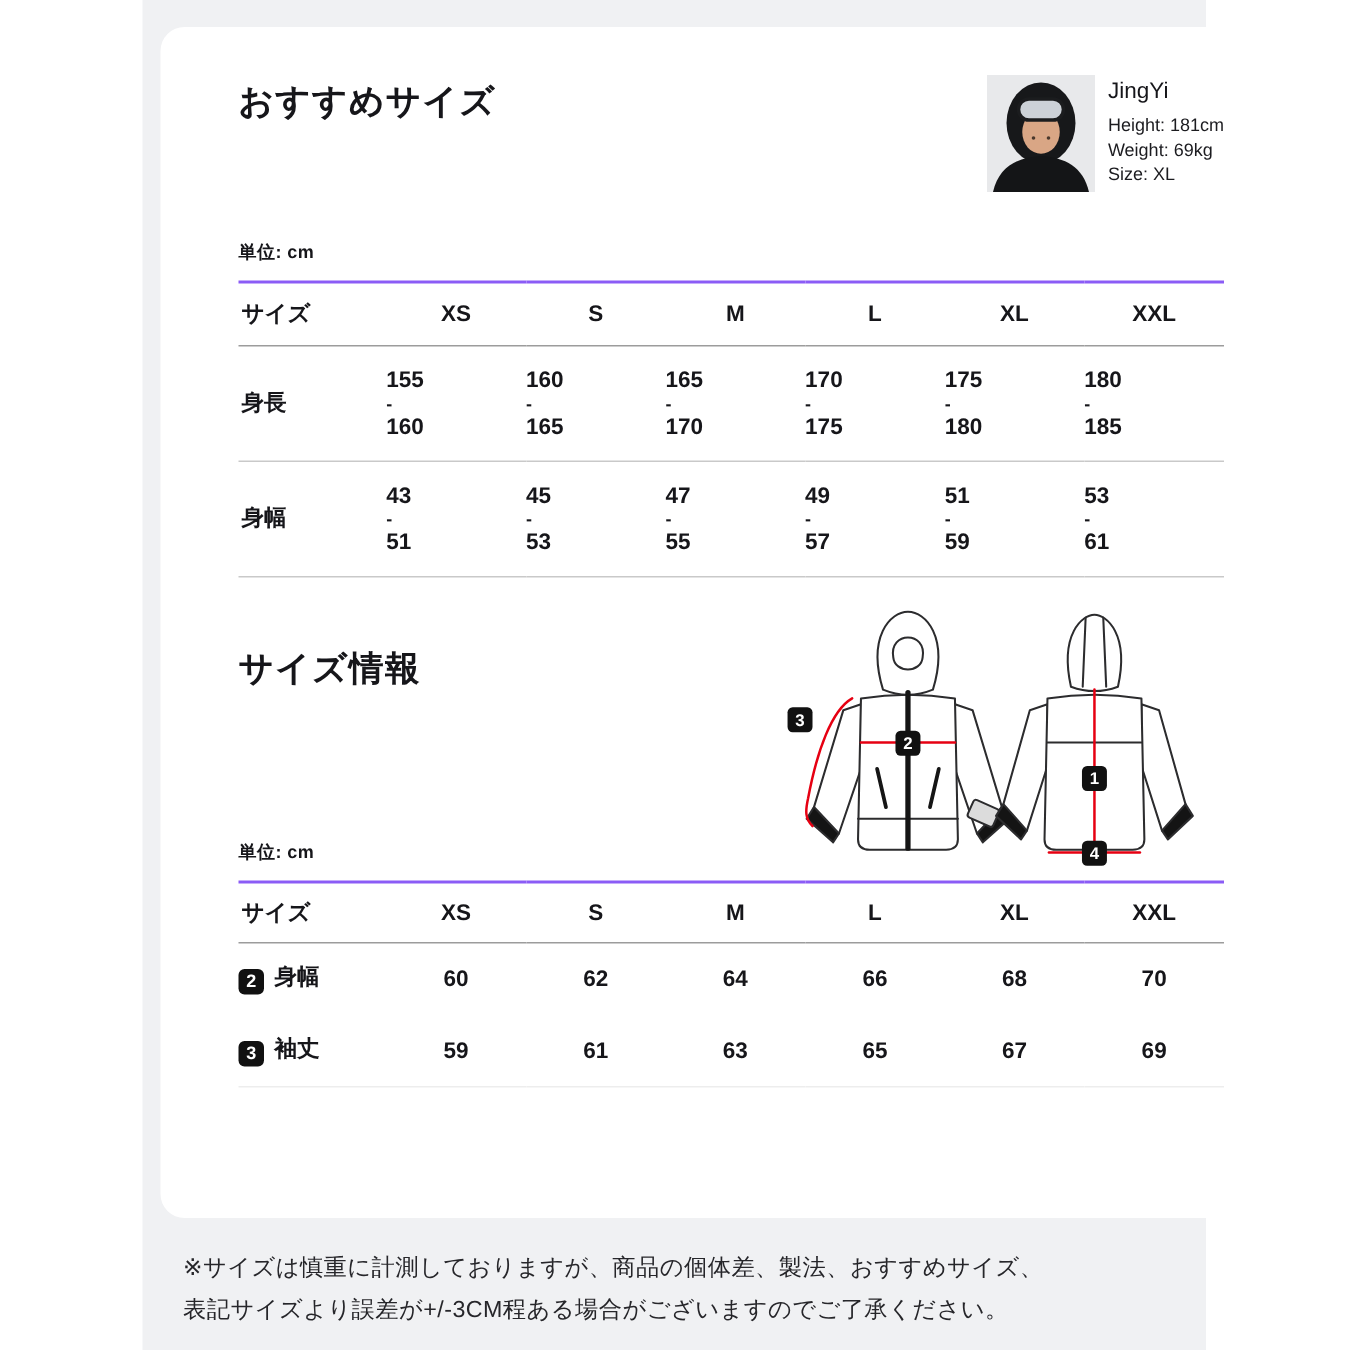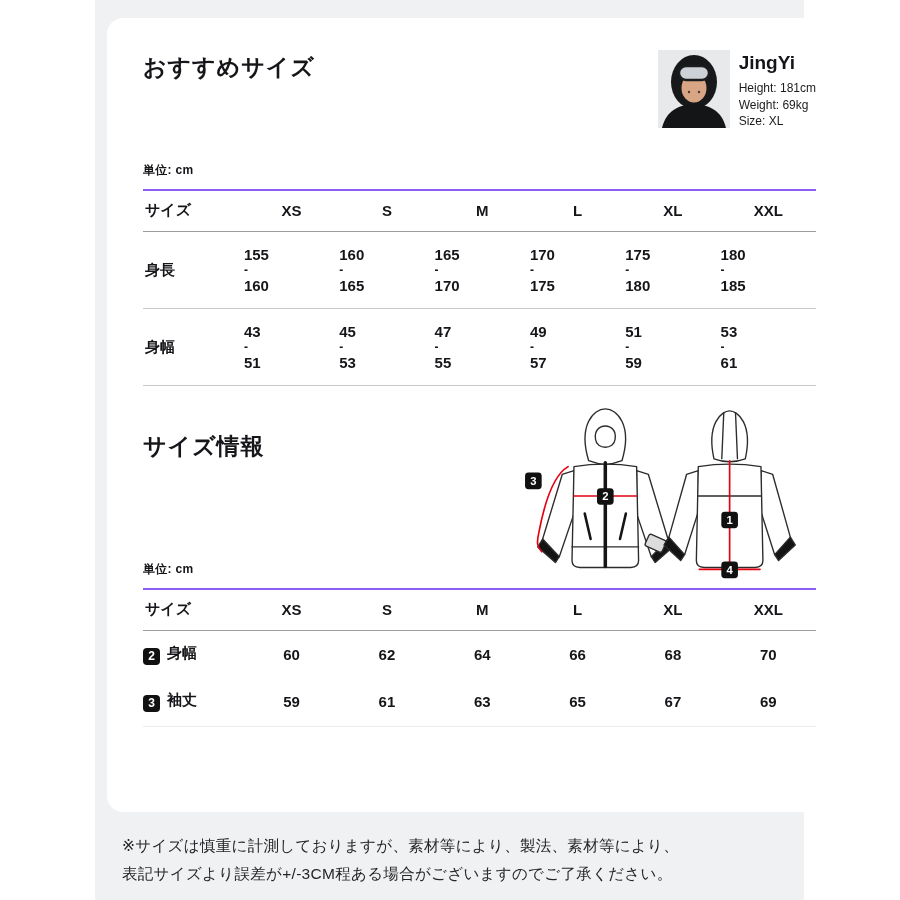--- a/index.html
+++ b/index.html
@@ -14,31 +14,31 @@
     left: 95px; top: 0;
     width: 709px; height: 900px;
     background: #f0f1f3;
   }
   .card {
     position: absolute;
     left: 12px; top: 18px;
     width: 747px; height: 794px;
     background: #ffffff;
     border-radius: 16px;
-    padding: 32px 38px 10px 36px;
+    padding: 32px 38px 10px 52px;
     overflow: hidden;
   }
   .sec1-header { display: flex; justify-content: space-between; align-items: flex-start; }
   h1.sec-title, h2.sec-title {
     font-size: 23px; font-weight: 700; letter-spacing: 1px; padding-top: 2px;
   }
   .model-box { display: flex; gap: 9px; margin-top: 0; }
   .model-photo { width: 72px; height: 78px; display: block; }
   .model-meta { padding-top: 2px; }
-  .model-name { font-size: 19px; font-weight: 700; margin-bottom: 6px; }
+  .model-name { font-size: 15px; font-weight: 400; margin-bottom: 6px; }
   .model-line { font-size: 12px; font-weight: 500; line-height: 16.5px; color: #1c1c20; }
 
   .unit-label { font-size: 12px; font-weight: 700; letter-spacing: .3px; }
   .unit-1 { margin-top: 32px; margin-bottom: 10px; }
 
   table { width: 100%; border-collapse: collapse; table-layout: fixed; }
   table.sizes { border-top: 2px solid #8b5cf6; }
   col.c-label { width: 15%; }
   col.c-size { width: 14.166%; }
   thead th {
@@ -298,16 +298,16 @@
           <td>63</td>
           <td>65</td>
           <td>67</td>
           <td>69</td>
         </tr>
       </tbody>
     </table>
   </div>
 
   <div class="footer-note">
-    <div>※サイズは慎重に計測しておりますが、素材等により、製法、素材等により、</div>
+    <div>※サイズは慎重に計測しておりますが、商品の個体差、製法、おすすめサイズ、</div>
     <div>表記サイズより誤差が+/-3CM程ある場合がございますのでご了承ください。</div>
   </div>
 </div>
 
 </body></html>

